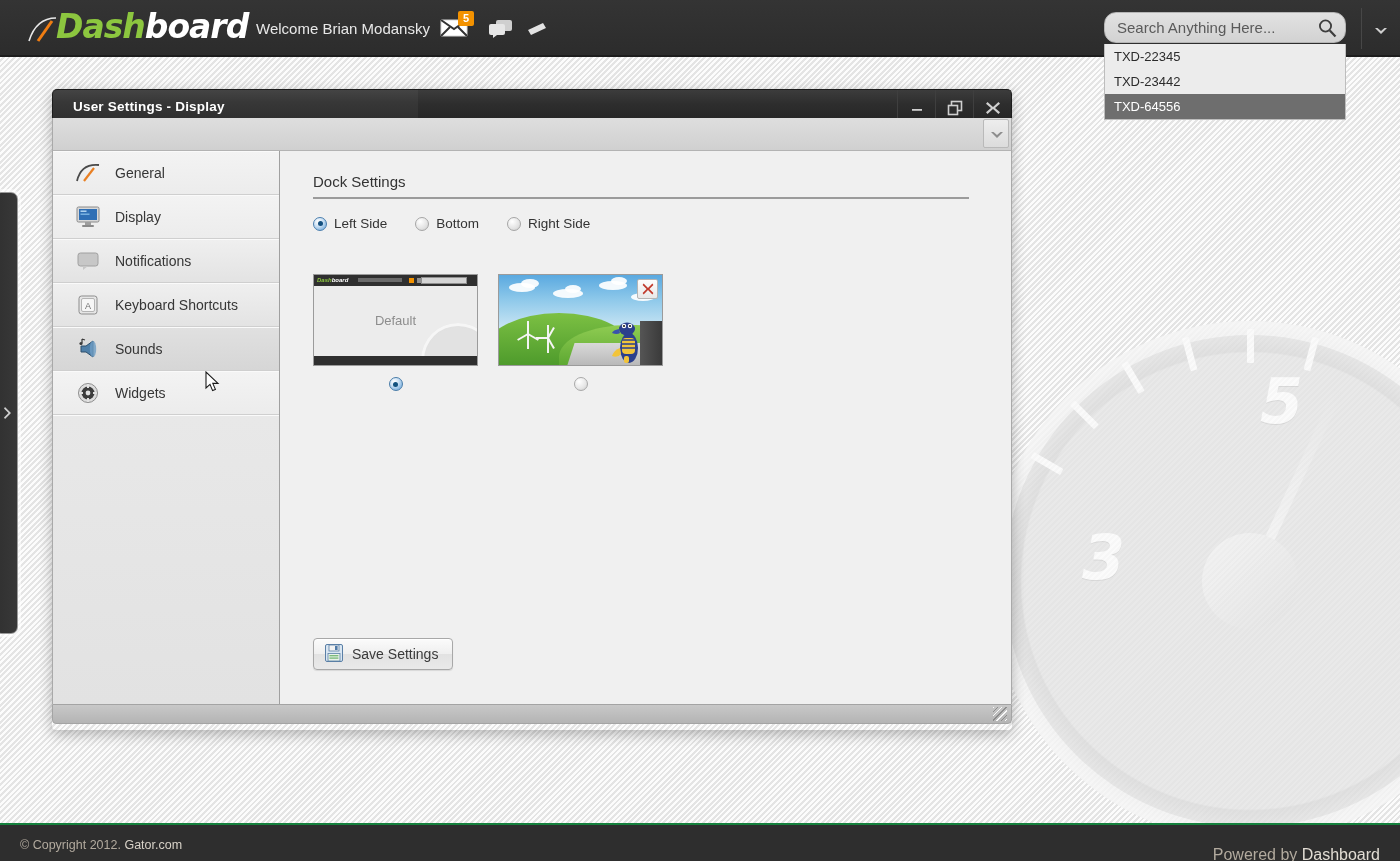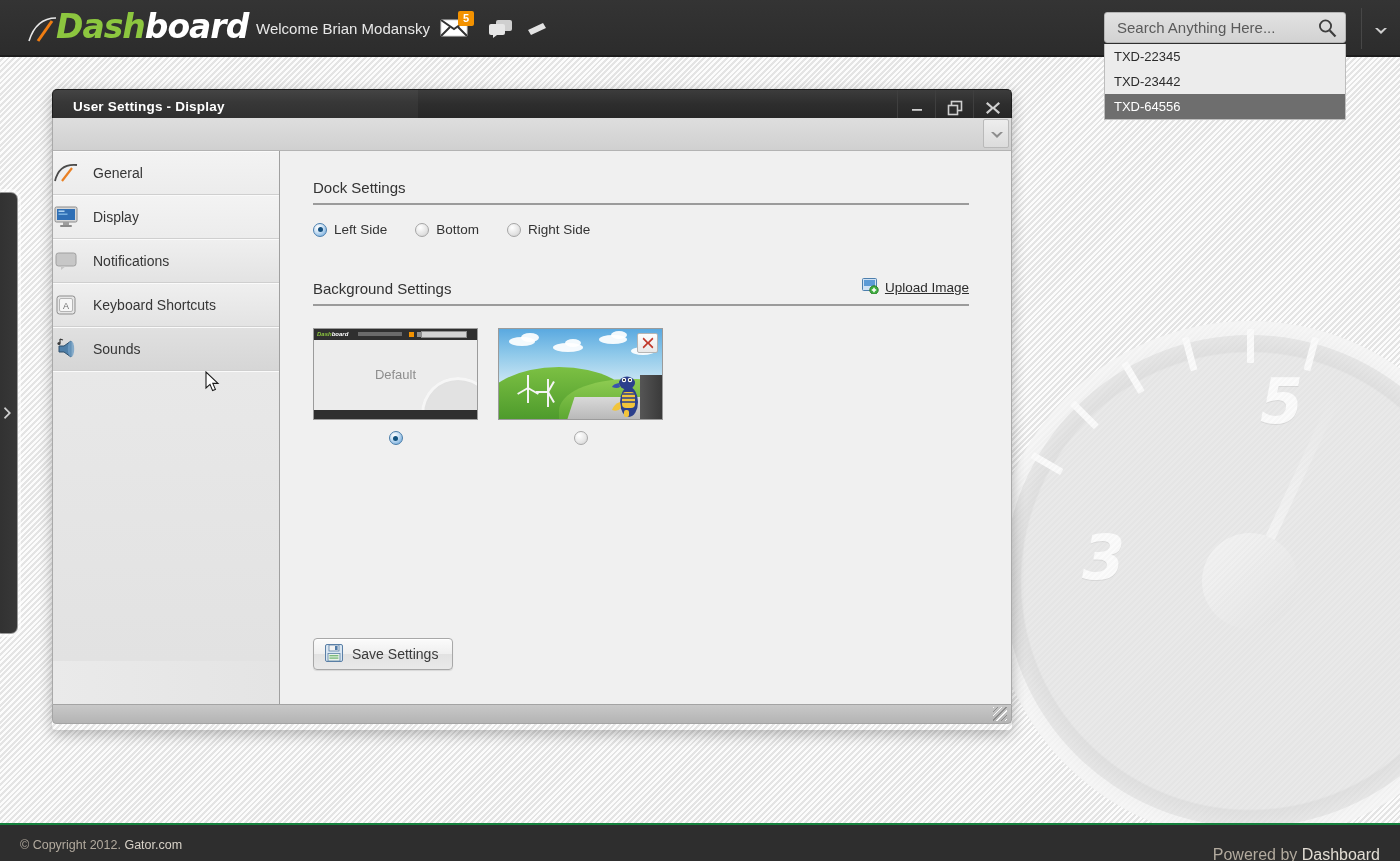--- a/index.html
+++ b/index.html
@@ -95,21 +95,21 @@
     background: #f39200; color: #fff;
     font-size: 11px; font-weight: bold;
     padding: 1px 5px 1px 5px; border-radius: 2px;
     line-height: 13px;
   }
   #search-box {
     position: absolute; left: 1104px; top: 12px;
     width: 242px; height: 31px;
     background: linear-gradient(to bottom, #e2e2e2, #d2d2d2);
     border: 1px solid #b5b5b5;
-    border-radius: 3px;
+    border-radius: 12px;
   }
   #search-input {
     position: absolute; left: 10px; top: 0;
     width: 195px; height: 29px;
     border: 0; outline: none; background: transparent;
     font-family: "Liberation Sans", sans-serif;
     font-size: 15px; color: #4a4a4a;
   }
   #search-input::placeholder { color: #5a5a5a; }
   #search-icon {
@@ -236,20 +236,21 @@
 
   
   #settings-sidebar {
     width: 227px;
     background: linear-gradient(to right, #eaeaea, #e4e4e4);
     border-right: 1px solid #a0a0a0;
   }
   .nav-item {
     height: 44px;
     display: flex; align-items: center;
+    padding-left: 22px;
     border-bottom: 1px solid #cfcfcf;
     border-top: 1px solid #fafafa;
     font-size: 14px; color: #363636;
     cursor: pointer;
     background: linear-gradient(to bottom, #efefef, #e3e3e3);
   }
   .nav-item.selected {
     background: linear-gradient(to bottom, #e0e0e0, #d6d6d6);
   }
   .nav-item.light {
@@ -263,21 +264,21 @@
   #sidebar-filler {
     height: 290px;
     background: linear-gradient(to bottom, #e8e8e8, #e2e2e2);
     border-top: 1px solid #fafafa;
   }
 
   
   #settings-content {
     flex: 1;
     background: #f0f0f0;
-    padding: 28px 42px 0 33px;
+    padding: 22px 42px 0 33px;
     position: relative;
   }
   .section-head {
     font-size: 15px; color: #333333;
     padding-bottom: 7px;
     border-bottom: 2px solid #9b9b9b;
     position: relative;
   }
   .radio-row {
     display: flex; align-items: flex-end;
@@ -623,20 +624,34 @@
           <svg width="24" height="22" viewBox="0 0 24 22">
             <path d="M5 8 L10 8 L17 3 L17 19 L10 14 L5 14 Z" fill="#4f7fa8" stroke="#2e4f6b"></path>
             <ellipse cx="17" cy="11" rx="3.2" ry="8" fill="#6e9dc4" opacity=".8"></ellipse>
             <path d="M6 5 L6 1 M6 1 L9 2" stroke="#3a3a3a" stroke-width="1.2" fill="none"></path>
             <circle cx="5" cy="5.5" r="1.6" fill="#3a3a3a"></circle>
           </svg>
         </span>
         <span>Sounds</span>
       </div>
 
+      <div class="nav-item light">
+        <span class="nav-icon">
+          <svg width="24" height="22" viewBox="0 0 24 22">
+            <circle cx="12" cy="11" r="9.5" fill="#dcdcdc" stroke="#8e8e8e"></circle>
+            <circle cx="12" cy="11" r="6.5" fill="#3d3d3d"></circle>
+            <circle cx="12" cy="11" r="2.4" fill="#e2e2e2"></circle>
+            <rect x="11" y="2" width="2" height="4" fill="#e2e2e2"></rect>
+            <rect x="11" y="16" width="2" height="4" fill="#e2e2e2"></rect>
+            <rect x="3" y="10" width="4" height="2" fill="#e2e2e2"></rect>
+            <rect x="17" y="10" width="4" height="2" fill="#e2e2e2"></rect>
+          </svg>
+        </span>
+        <span>Widgets</span>
+      </div>
 
       <div id="sidebar-filler"></div>
     </div>
 
     <div id="settings-content">
 
       <div class="section-head">Dock Settings</div>
 
       <div class="radio-row">
         <label class="radio-opt">
@@ -647,34 +662,20 @@
           <span class="radio-dot"></span>
           <span>Bottom</span>
         </label>
         <label class="radio-opt">
           <span class="radio-dot"></span>
           <span>Right Side</span>
         </label>
       </div>
 
       <div id="background-section">
-        <div class="section-head">
-          <span>Background Settings</span>
-          <span id="upload-image-link">
-            <span>
-              <svg width="17" height="16" viewBox="0 0 17 16">
-                <rect x="0.5" y="0.5" width="14" height="12" rx="1" fill="#cfe2f5" stroke="#4d7fad"></rect>
-                <rect x="2" y="2" width="11" height="6" fill="#5c9bd6"></rect>
-                <circle cx="12" cy="12" r="4.2" fill="#3fae3f" stroke="#2b7f2b"></circle>
-                <path d="M12 9.8 L12 14.2 M9.8 12 L14.2 12" stroke="#ffffff" stroke-width="1.5"></path>
-              </svg>
-            </span>
-            <span>Upload Image</span>
-          </span>
-        </div>
 
         <div id="thumb-row">
 
           <div class="thumb-wrap">
             <div class="thumb">
               <div id="thumb-default-gauge"></div>
               <div id="thumb-default-bar">
                 <span class="mini-logo">Dash<i>board</i></span>
                 <span class="mini-welcome"></span>
                 <span class="mini-dot" style="left:95px; background:#f39200;"></span>

